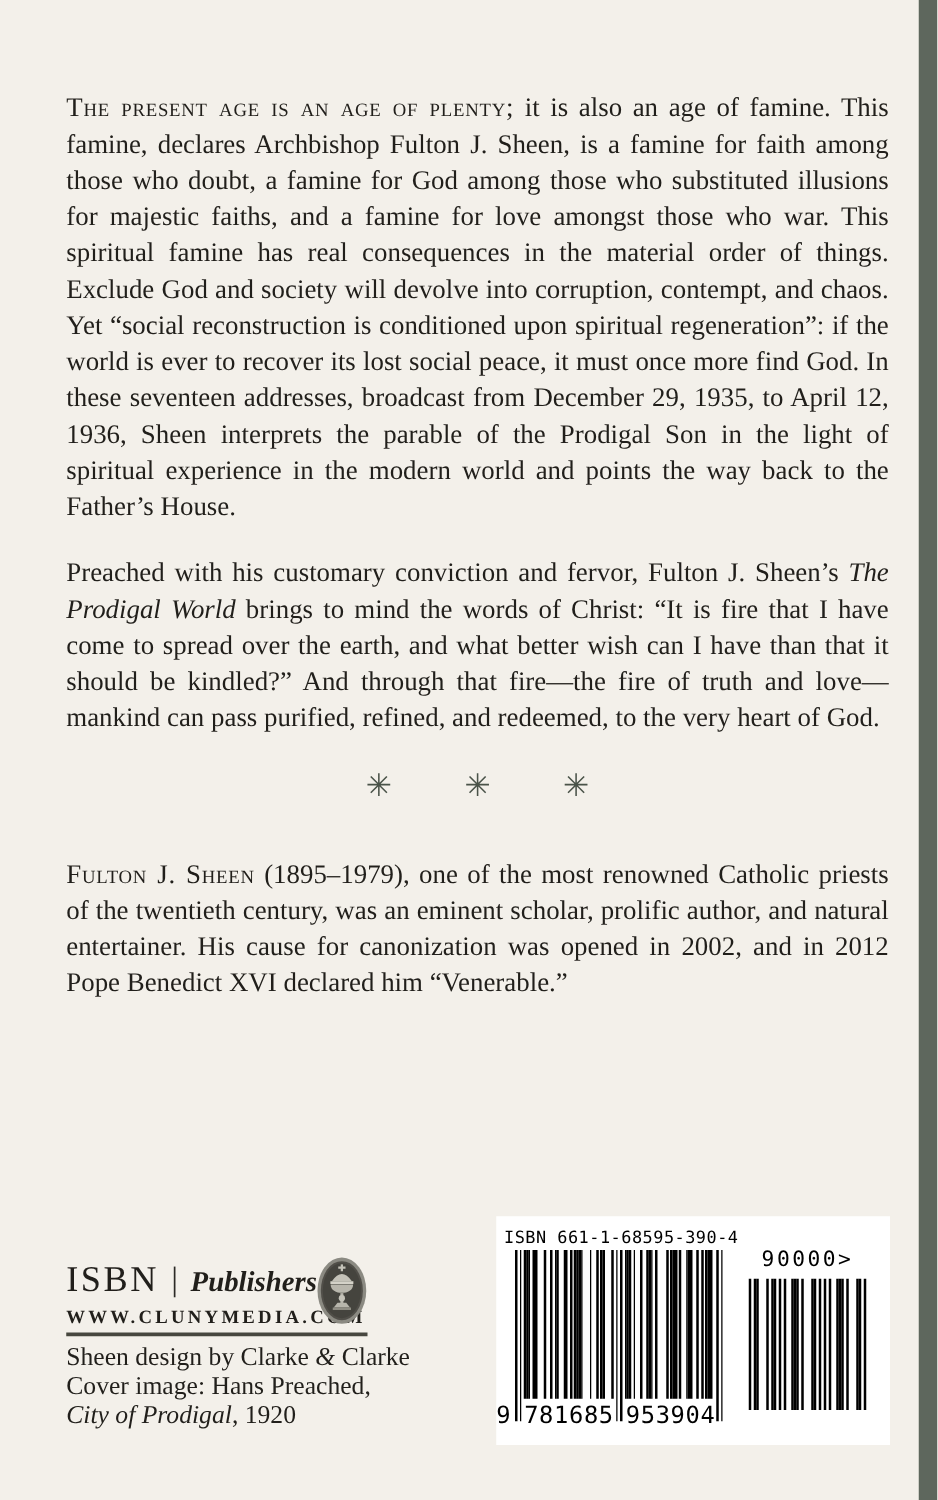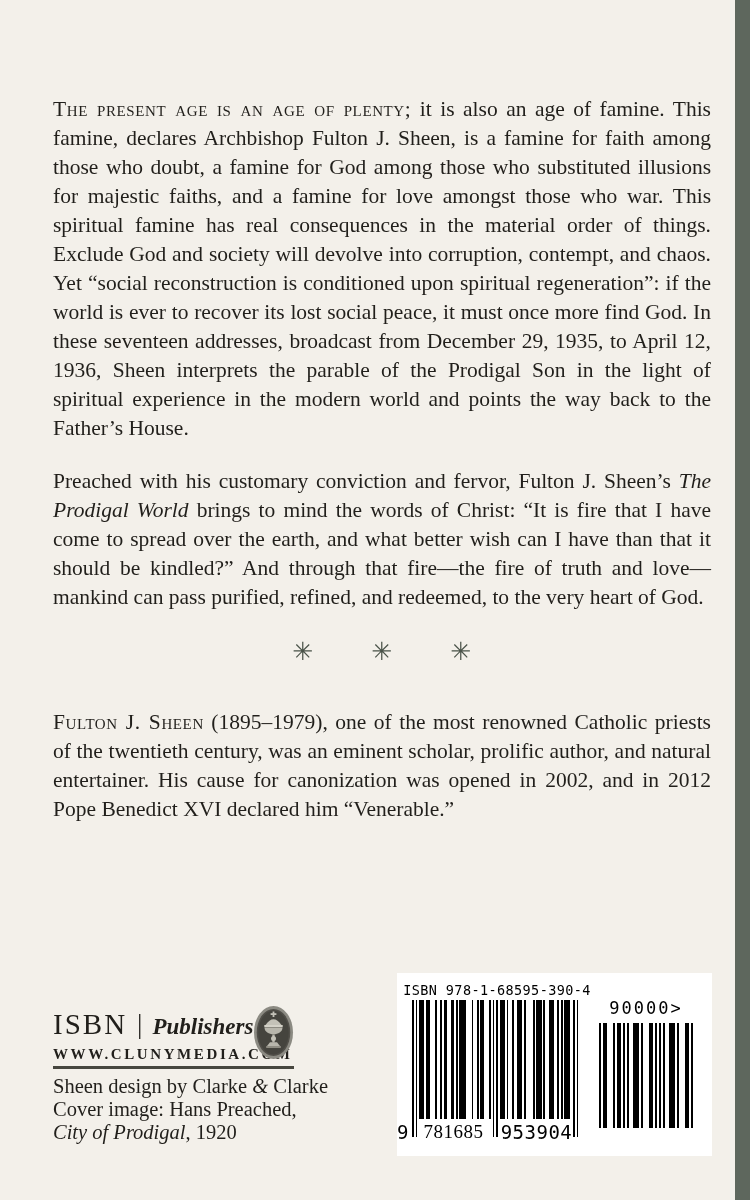--- a/index.html
+++ b/index.html
@@ -14,21 +14,21 @@
   
   .epigraph{margin-top:62px;text-align:center;}
   .epi-line{font-style:italic;font-size:24px;line-height:39px;margin:0;}
   .citation{
     text-align:right;font-variant:small-caps;font-size:24px;
     letter-spacing:1px;margin-top:7px;line-height:28px;
   }
   .rule{height:3px;background:#63665f;margin-top:10px;}
 
   
-  .synopsis{margin-top:95px;}
+  .synopsis{margin-top:72px;}
   .body-p{
     margin:0;font-size:21.5px;line-height:29px;text-align:justify;
     text-justify:inter-word;
   }
   .body-p + .body-p{margin-top:24px;}
   .sc-lead{font-variant:small-caps;letter-spacing:0.6px;}
 
   
   .ornaments{margin-top:24px;text-align:center;height:32px;}
   .orn{
@@ -62,21 +62,21 @@
   .ean-main{position:absolute;left:15px;top:27px;}
   .bars{display:flex;align-items:flex-start;}
   .bars div{flex:0 0 auto;}
   .bar{background:#000;}
   .ean-digit{
     position:absolute;top:119px;height:26px;
     font-family:"DejaVu Sans Mono",monospace;font-size:19px;line-height:26px;color:#000;
     letter-spacing:0.5px;
   }
   .d-lead{left:-15px;}
-  .d-g1{left:4px;width:75px;text-align:center;font-family:Liberation Serif, serif;}
+  .d-g1{left:4px;width:75px;text-align:right;}
   .d-g2{left:87px;width:75px;text-align:center;}
   .addon{position:absolute;left:200px;top:25px;width:98px;}
   .addon-label{
     text-align:center;font-family:"DejaVu Sans Mono",monospace;
     font-size:17px;letter-spacing:2px;color:#000;white-space:nowrap;
   }
   .addon-bars{margin-top:5px;}
 </style>
 </head>
 <body>
@@ -122,21 +122,21 @@
 
   <div class="pub-rule"></div>
 
   <div class="credits">
     <div class="credit-line"><span>Sheen design by Clarke </span><em>&amp;</em><span> Clarke</span></div>
     <div class="credit-line">Cover image: Hans Preached,</div>
     <div class="credit-line"><em>City of Prodigal</em><span>, 1920</span></div>
   </div>
 
   <div class="barcode-box">
-    <div class="isbn-label">ISBN 978-1-68595-390-4</div>
+    <div class="isbn-label">ISBN 661-1-68595-390-4</div>
     <div class="ean-main">
       <div class="bars" id="ean-main-bars">
           <div class="bar" style="width: 1.75px; height: 137px;"></div>
           <div style="width: 1.75px; height: 137px;"></div>
           <div class="bar" style="width: 1.75px; height: 137px;"></div>
           <div style="width: 1.75px; height: 119px;"></div>
           <div class="bar" style="width: 1.75px; height: 119px;"></div>
           <div class="bar" style="width: 1.75px; height: 119px;"></div>
           <div class="bar" style="width: 1.75px; height: 119px;"></div>
           <div style="width: 1.75px; height: 119px;"></div>

